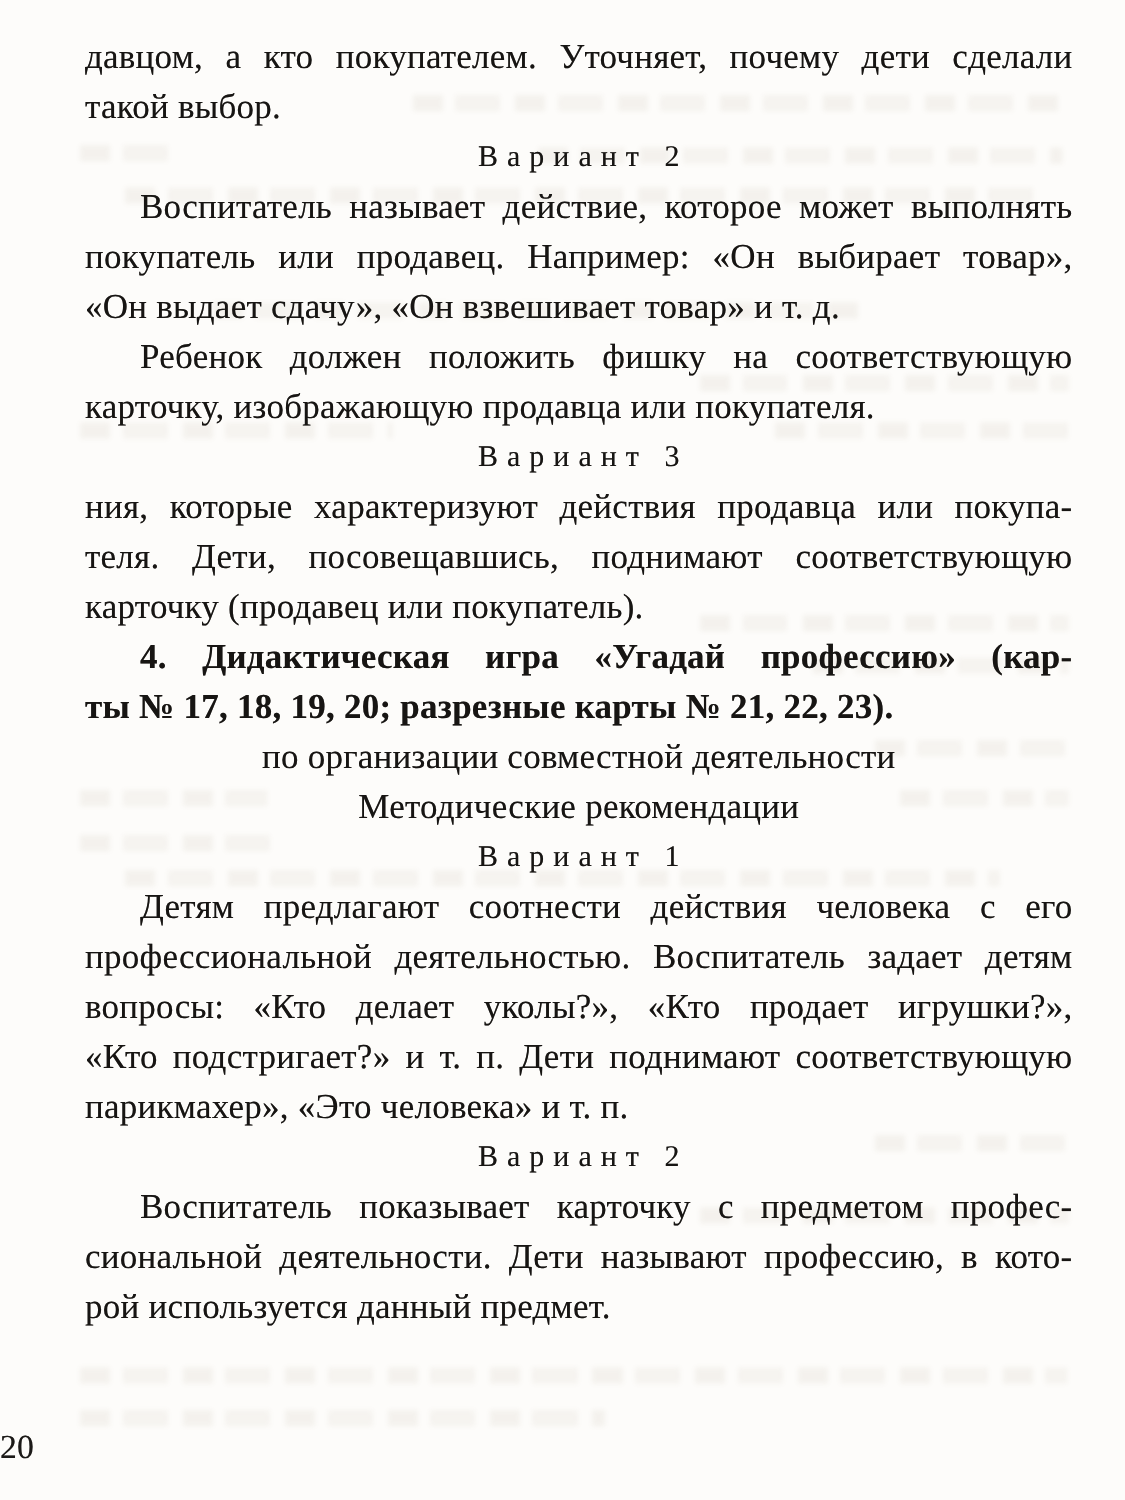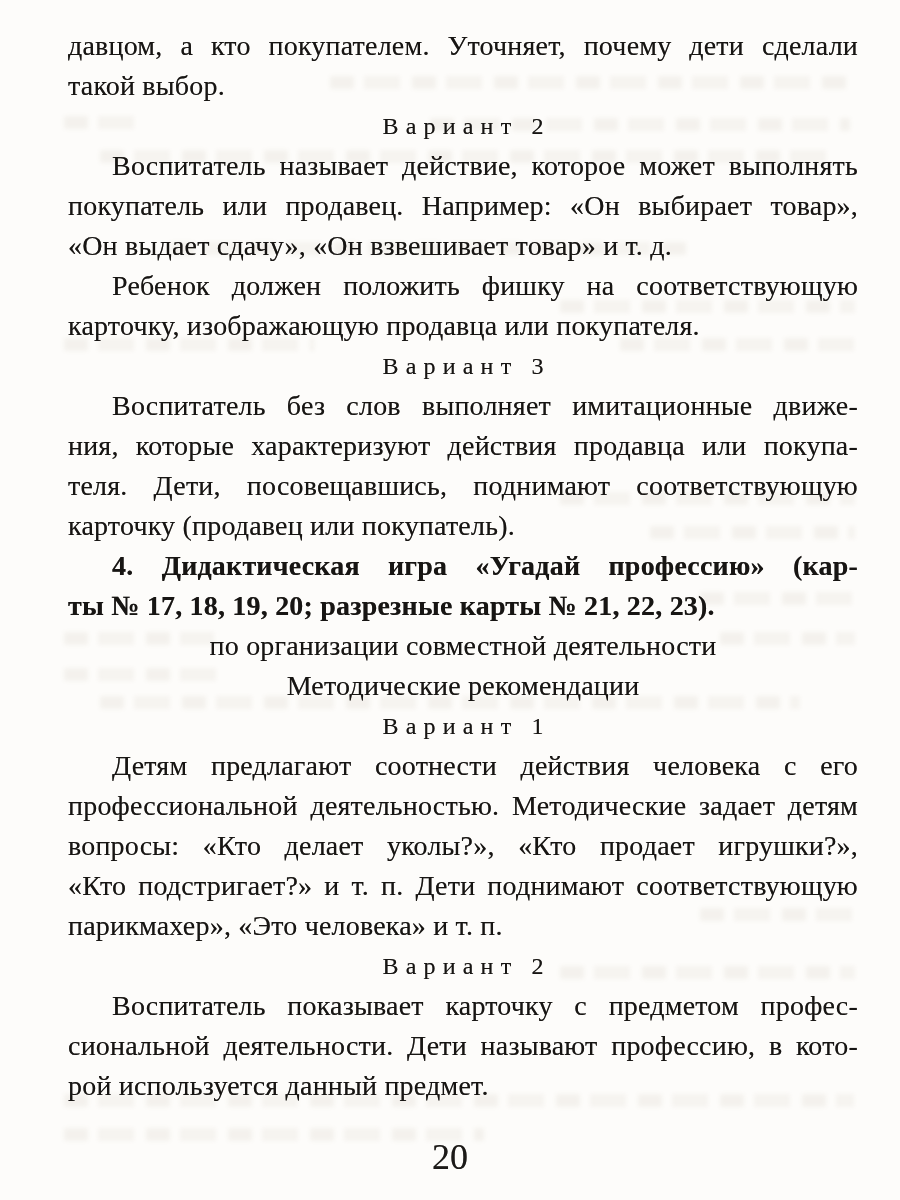--- a/index.html
+++ b/index.html
@@ -54,22 +54,22 @@
     .ctr {
       text-align: center;
       text-align-last: center;
       letter-spacing: 0.2px;
     }
     .pagenum {
       position: absolute;
       left: 0;
       top: 1140px;
       width: 900px;
-      text-align: center;
-      font-size: 36px;
+      text-align: left;
+      font-size: 27px;
       line-height: 34px;
       color: #1c1a18;
     }
     
     .ghost {
       position: absolute;
       height: 13px;
       background: repeating-linear-gradient(90deg,
         rgba(140, 122, 92, 0.55) 0 24px,
         rgba(140, 122, 92, 0.0) 24px 34px,
@@ -125,41 +125,40 @@
     </div>
 
     <div class="para">
       <div class="ln fi">Ребенок должен положить фишку на соответствующую</div>
       <div class="ln last">карточку, изображающую продавца или покупателя.</div>
     </div>
 
     <h2 class="hd">Вариант 3</h2>
 
     <div class="para">
-      <div class="ln fi">Воспитатель без слов выполняет имитационные движе-</div>
       <div class="ln">ния, которые характеризуют действия продавца или покупа-</div>
       <div class="ln">теля. Дети, посовещавшись, поднимают соответствующую</div>
       <div class="ln last">карточку (продавец или покупатель).</div>
     </div>
 
     <div class="para b">
       <div class="ln fi">4. Дидактическая игра «Угадай профессию» (кар-</div>
       <div class="ln last">ты № 17, 18, 19, 20; разрезные карты № 21, 22, 23).</div>
     </div>
 
     <div class="para">
       <div class="ln ctr">по организации совместной деятельности</div>
       <div class="ln ctr">Методические рекомендации</div>
     </div>
 
     <h2 class="hd">Вариант 1</h2>
 
     <div class="para">
       <div class="ln fi">Детям предлагают соотнести действия человека с его</div>
-      <div class="ln">профессиональной деятельностью. Методические задает детям</div>
+      <div class="ln">профессиональной деятельностью. Воспитатель задает детям</div>
       <div class="ln">вопросы: «Кто делает уколы?», «Кто продает игрушки?»,</div>
       <div class="ln">«Кто подстригает?» и т. п. Дети поднимают соответствующую</div>
       <div class="ln last">парикмахер», «Это человека» и т. п.</div>
     </div>
 
     <h2 class="hd">Вариант 2</h2>
 
     <div class="para">
       <div class="ln fi">Воспитатель показывает карточку с предметом профес-</div>
       <div class="ln">сиональной деятельности. Дети называют профессию, в кото-</div>

